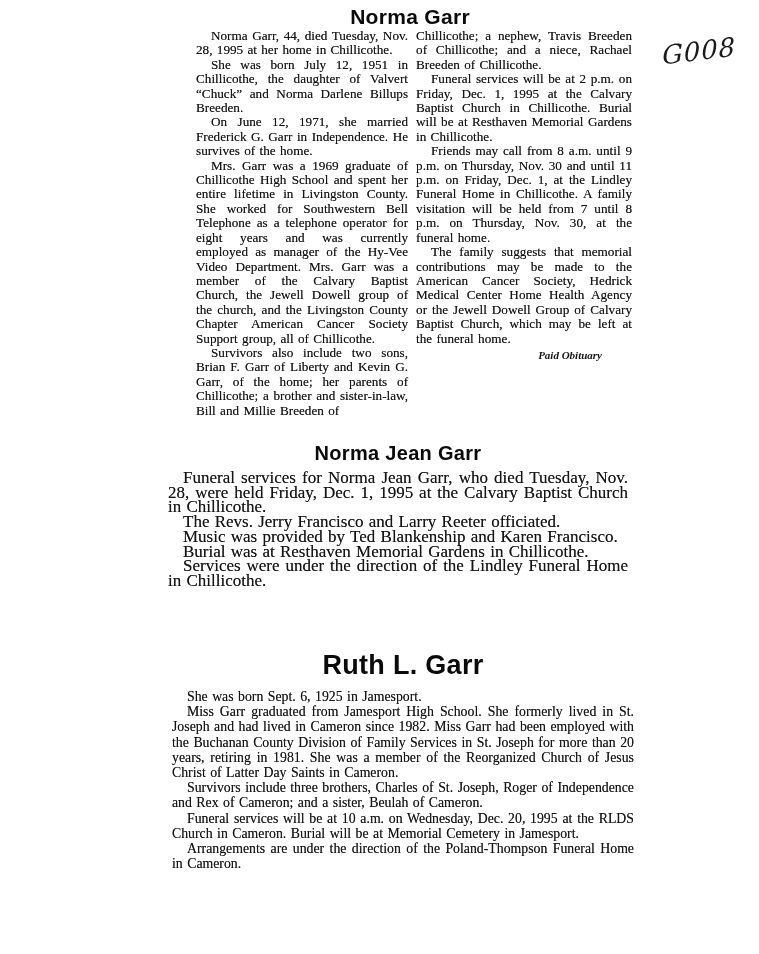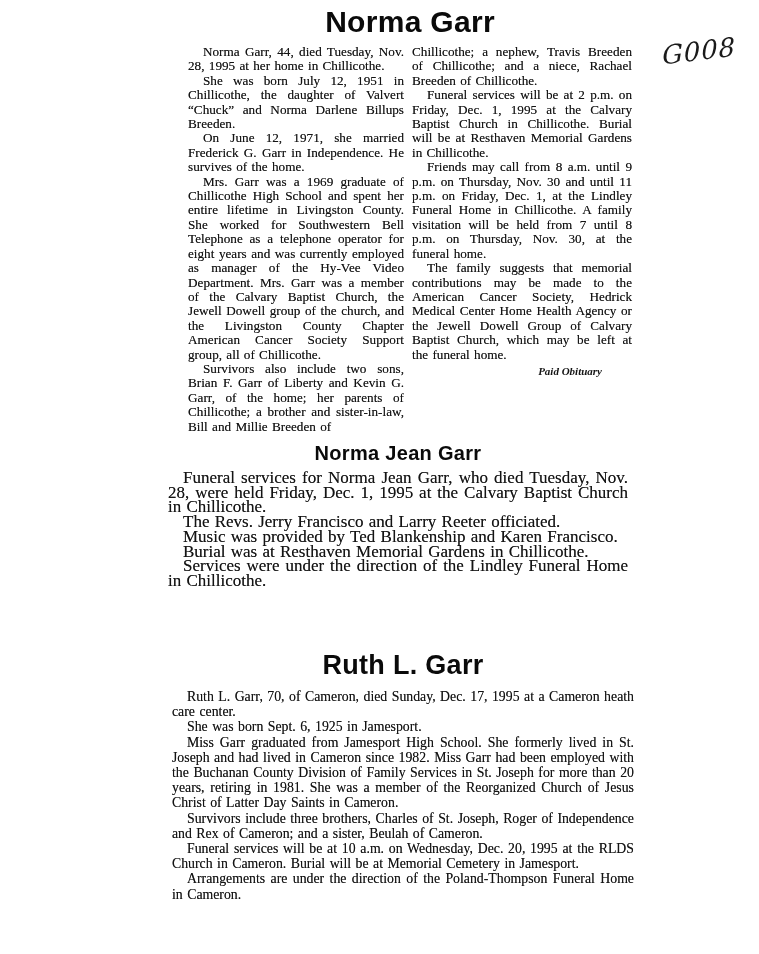--- a/index.html
+++ b/index.html
@@ -30,25 +30,26 @@
   .obit { position: absolute; }
   .obit-title {
     margin: 0;
     text-align: center;
     font-family: "Liberation Sans", sans-serif;
     font-weight: bold;
     color: #0a0a0a;
     letter-spacing: 0.3px;
   }
   .obit1 { left: 188px; top: 5px; width: 444px; }
-  .obit1 .obit-title { font-size: 30px; margin-bottom: 6px; }
+  .obit1 .obit-title { font-size: 21px; margin-bottom: 0; }
   .obit1 .columns {
     display: flex;
     gap: 8px;
     align-items: flex-start;
+    margin-left: 8px;
   }
   .obit1 .col-left  { width: 216px; }
   .obit1 .col-right { width: 220px; }
   .obit1 p {
     font-size: 13.2px;
     line-height: 14.4px;
   }
   p.body-par {
     margin: 0;
     text-align: justify;
@@ -114,21 +115,20 @@
       <p class="body-par">The Revs. Jerry Francisco and Larry Reeter officiated.</p>
       <p class="body-par">Music was provided by Ted Blankenship and Karen Francisco.</p>
       <p class="body-par">Burial was at Resthaven Memorial Gardens in Chillicothe.</p>
       <p class="body-par">Services were under the direction of the Lindley Funeral Home in Chillicothe.</p>
     </div>
   </section>
 
   <section class="obit obit3">
     <h2 class="obit-title">Ruth L. Garr</h2>
     <div>
-      <p class="body-par">Ruth L. Garr, 70, of Cameron, died Sunday, Dec. 17, 1995 at a Cameron heath care center.</p>
       <p class="body-par">She was born Sept. 6, 1925 in Jamesport.</p>
       <p class="body-par">Miss Garr graduated from Jamesport High School. She formerly lived in St. Joseph and had lived in Cameron since 1982. Miss Garr had been employed with the Buchanan County Division of Family Services in St. Joseph for more than 20 years, retiring in 1981. She was a member of the Reorganized Church of Jesus Christ of Latter Day Saints in Cameron.</p>
       <p class="body-par">Survivors include three brothers, Charles of St. Joseph, Roger of Independence and Rex of Cameron; and a sister, Beulah of Cameron.</p>
       <p class="body-par">Funeral services will be at 10 a.m. on Wednesday, Dec. 20, 1995 at the RLDS Church in Cameron. Burial will be at Memorial Cemetery in Jamesport.</p>
       <p class="body-par">Arrangements are under the direction of the Poland-Thompson Funeral Home in Cameron.</p>
     </div>
   </section>
 
 </div>
 

